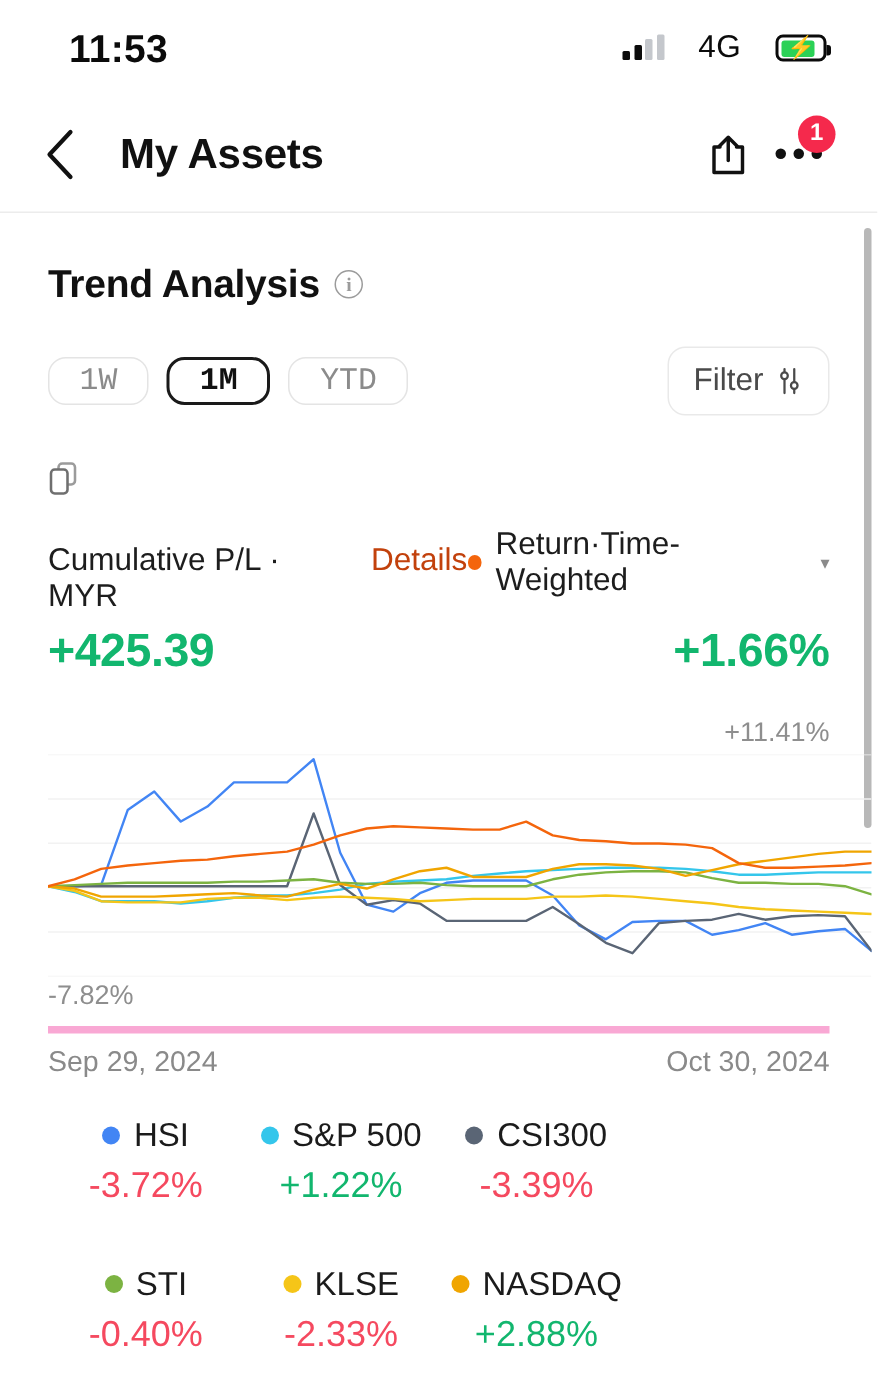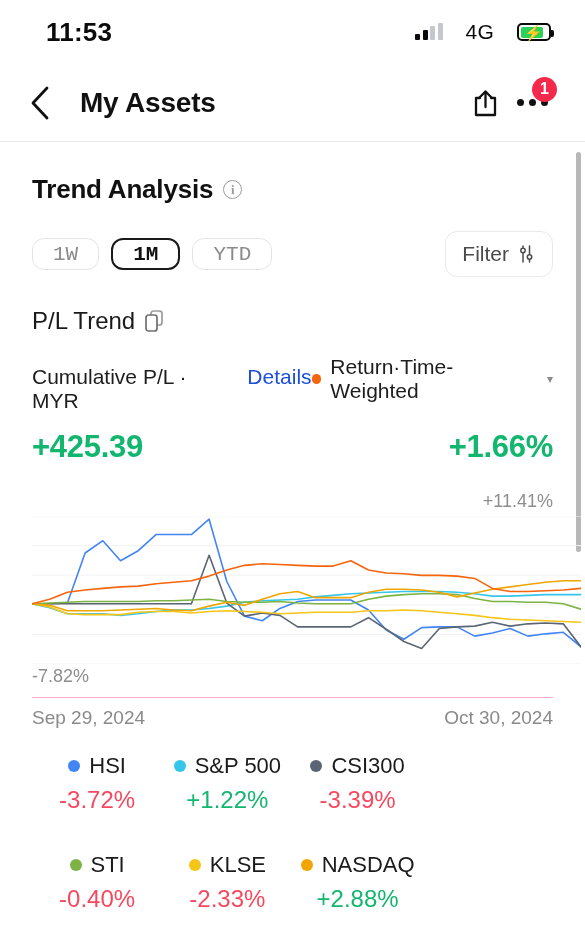--- a/index.html
+++ b/index.html
@@ -186,31 +186,31 @@
   .copy-icon { cursor: pointer; display: flex; align-items: center; }
 
   .summary-row {
     display: flex;
     align-items: baseline;
     justify-content: space-between;
     margin-top: 20px;
   }
   .sum-left { display: flex; align-items: baseline; gap: 14px; }
   .sum-caption { font-size: 21px; color: #1d1d1d; }
-  .details-link { font-size: 21px; color: #1d4ed8; cursor: pointer; }
+  .details-link { font-size: 21px; color: #c2410c; cursor: pointer; }
   .sum-right { display: flex; align-items: center; gap: 9px; }
   .legend-dot-inline { width: 10px; height: 10px; border-radius: 50%; display: inline-block; }
   .sum-caption-right { font-size: 21px; color: #1d1d1d; }
   .caret { color: #8b8b8b; font-size: 12px; margin-left: 1px; }
 
   .values-row {
     display: flex;
     align-items: baseline;
     justify-content: space-between;
-    margin-top: 16px;
+    margin-top: 6px;
   }
   .big-value { font-size: 31px; font-weight: 700; color: #12b66e; letter-spacing: -0.3px; }
   .big-value.right { font-size: 31px; }
 
   
   .chart-wrap { margin-top: 26px; position: relative; }
   .axis-label-top {
     font-size: 18px;
     color: #8e8e8e;
     margin-bottom: 4px;
@@ -219,21 +219,21 @@
   .axis-label-bottom {
     font-size: 18px;
     color: #8e8e8e;
     margin-top: 2px;
   }
   .chart-svg { display: block; width: 549px; height: 148px; }
   .dates-row {
     display: flex;
     justify-content: space-between;
     margin-top: 10px;
-    border-top: 1px solid #f9a8d4;
+    border-top: 5px solid #f9a8d4;
     padding-top: 9px;
   }
   .date-text { font-size: 19px; color: #8a8a8a; }
 
   
   .legend-grid {
     margin-top: 24px;
     display: grid;
     grid-template-columns: repeat(4, 1fr);
     row-gap: 8px;
@@ -324,21 +324,20 @@
       <svg width="20" height="20" viewBox="0 0 20 20">
         <path d="M7 2 V18" stroke="#4a4a4a" stroke-width="1.5" fill="none" stroke-linecap="round"></path>
         <circle cx="7" cy="6.5" r="2.2" fill="#fff" stroke="#4a4a4a" stroke-width="1.5"></circle>
         <path d="M13.5 2 V18" stroke="#4a4a4a" stroke-width="1.5" fill="none" stroke-linecap="round"></path>
         <circle cx="13.5" cy="13" r="2.2" fill="#fff" stroke="#4a4a4a" stroke-width="1.5"></circle>
       </svg>
     </div>
   </div>
 
   <div class="pl-row">
-    <div class="pl-label">P/L Trend</div>
     <div class="copy-icon">
       <svg width="22" height="24" viewBox="0 0 22 24">
         <rect x="7" y="2" width="11" height="14" rx="2.5" fill="none" stroke="#9b9b9b" stroke-width="1.7"></rect>
         <rect x="2" y="6" width="11" height="16" rx="2.5" fill="#fff" stroke="#6f6f6f" stroke-width="1.7"></rect>
       </svg>
     </div>
   </div>
 
   <div class="summary-row">
     <div class="sum-left">

